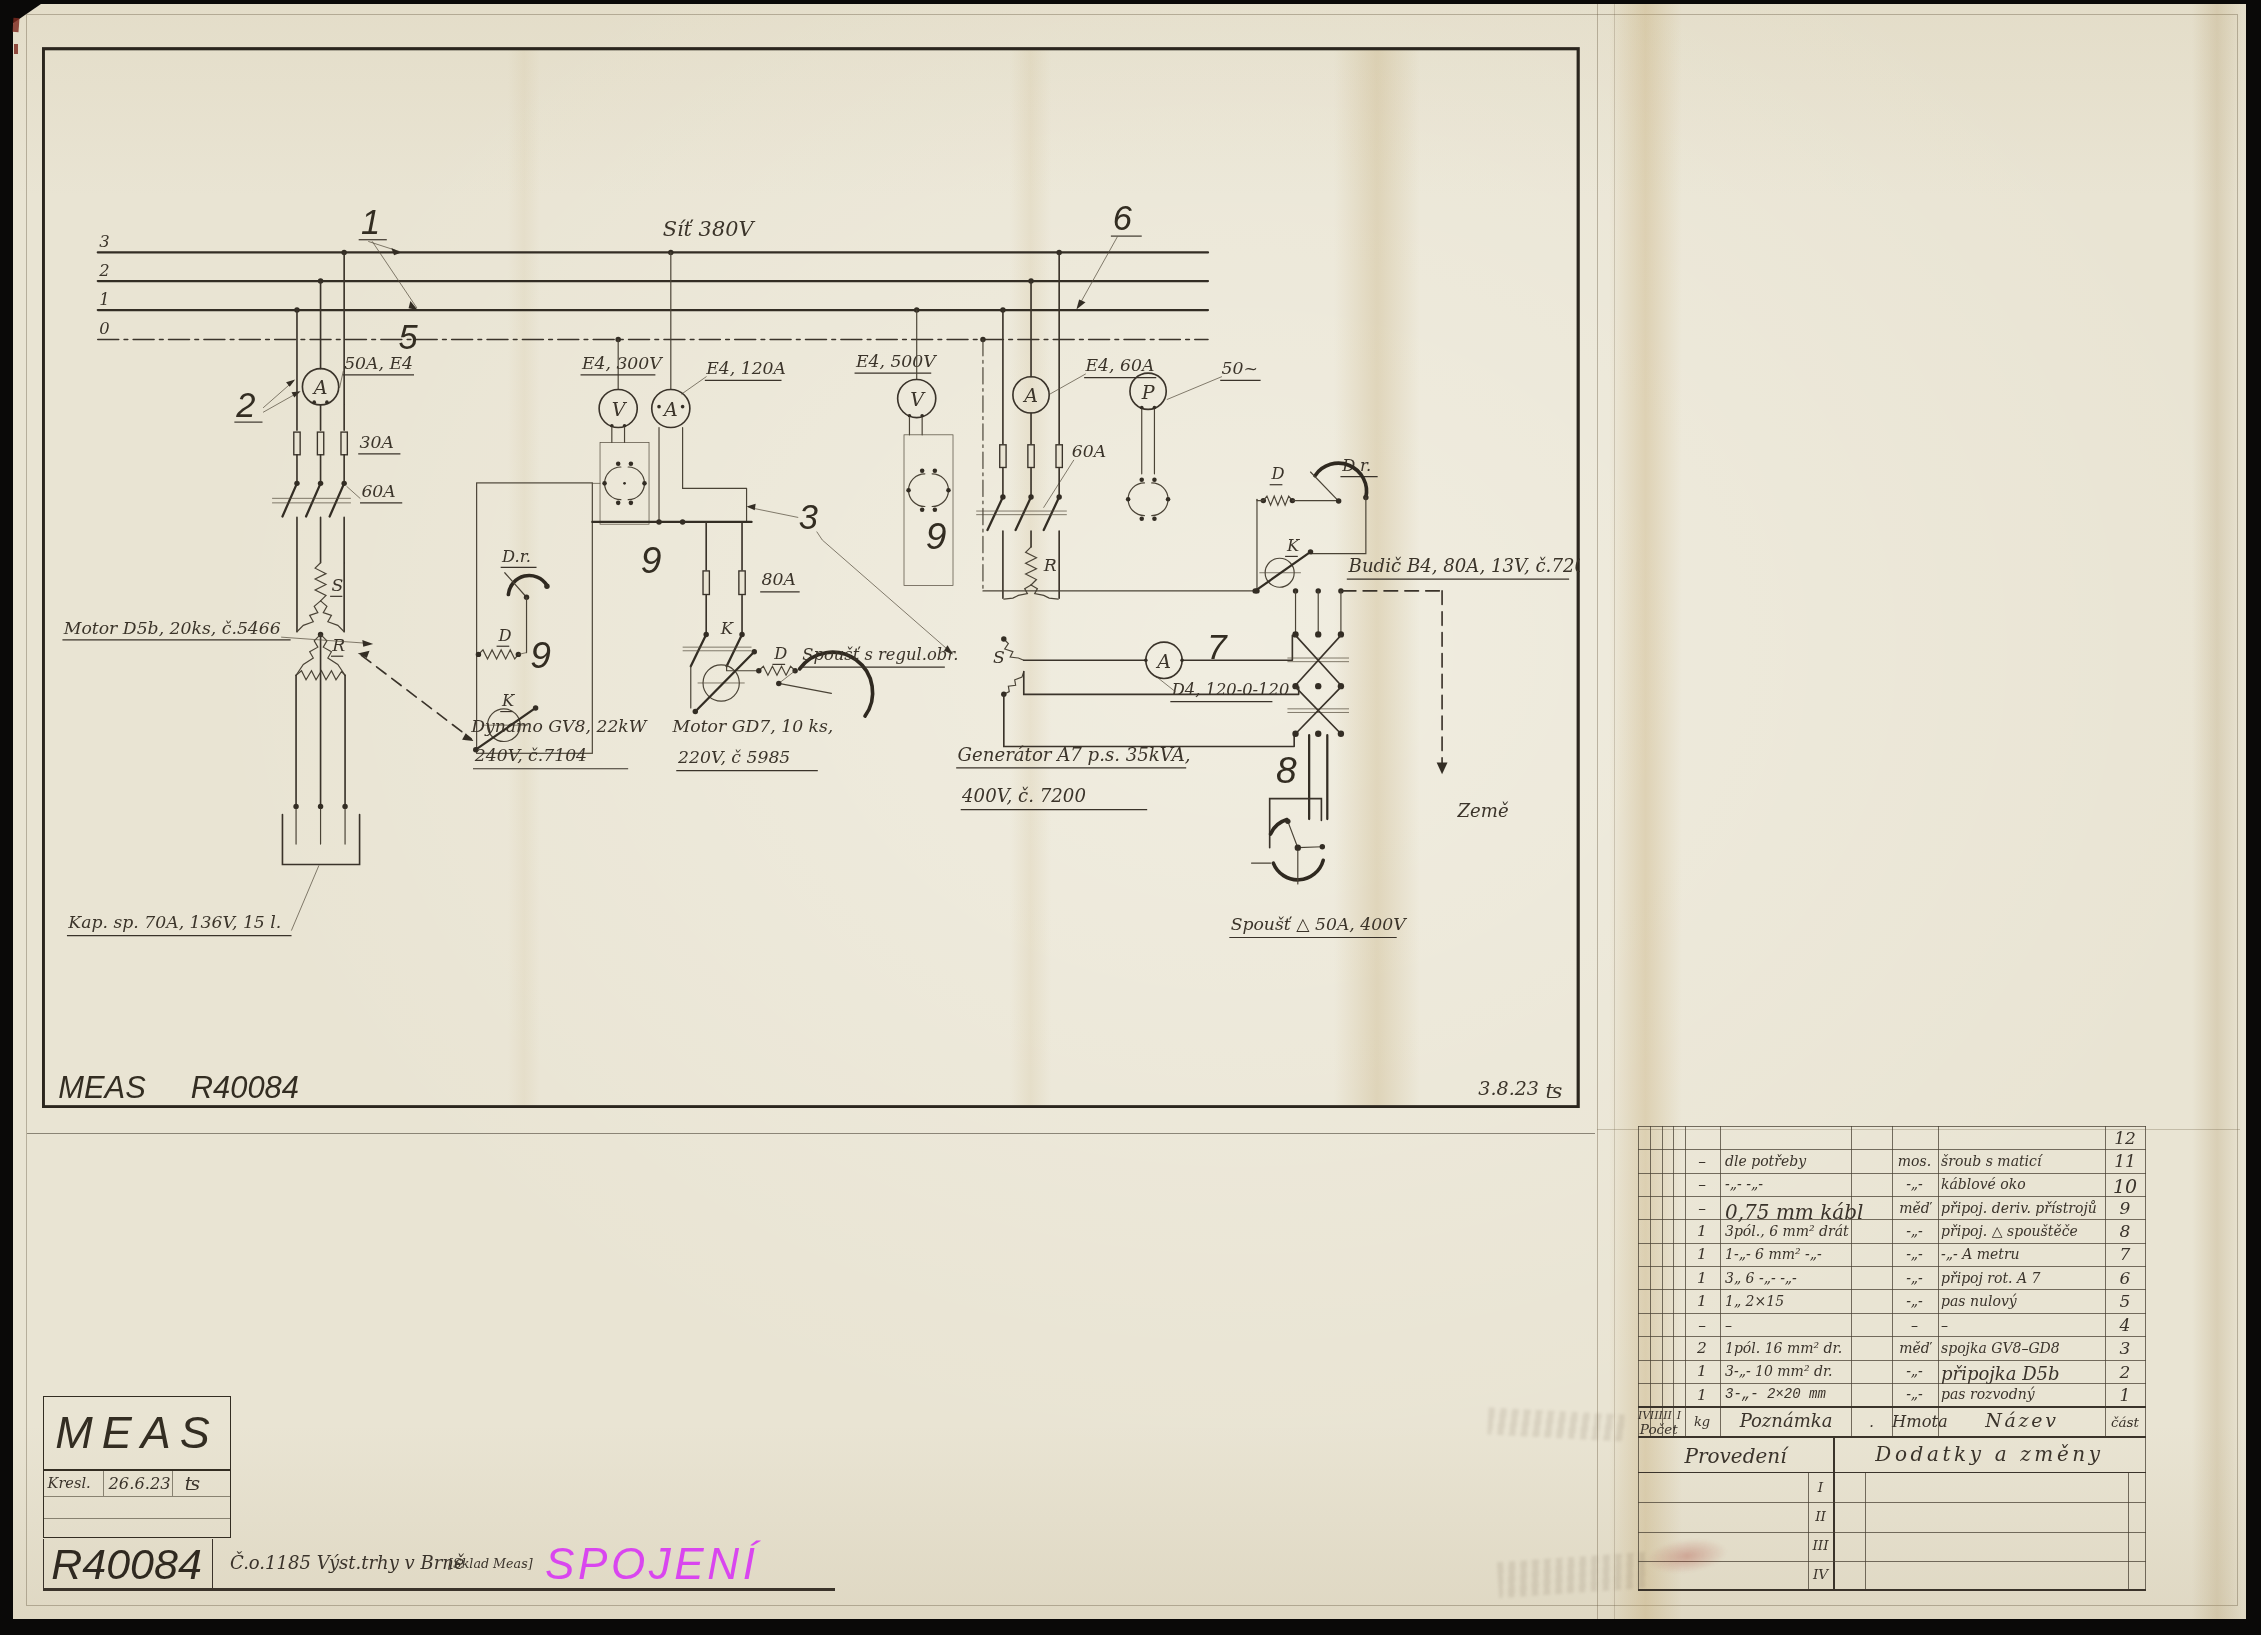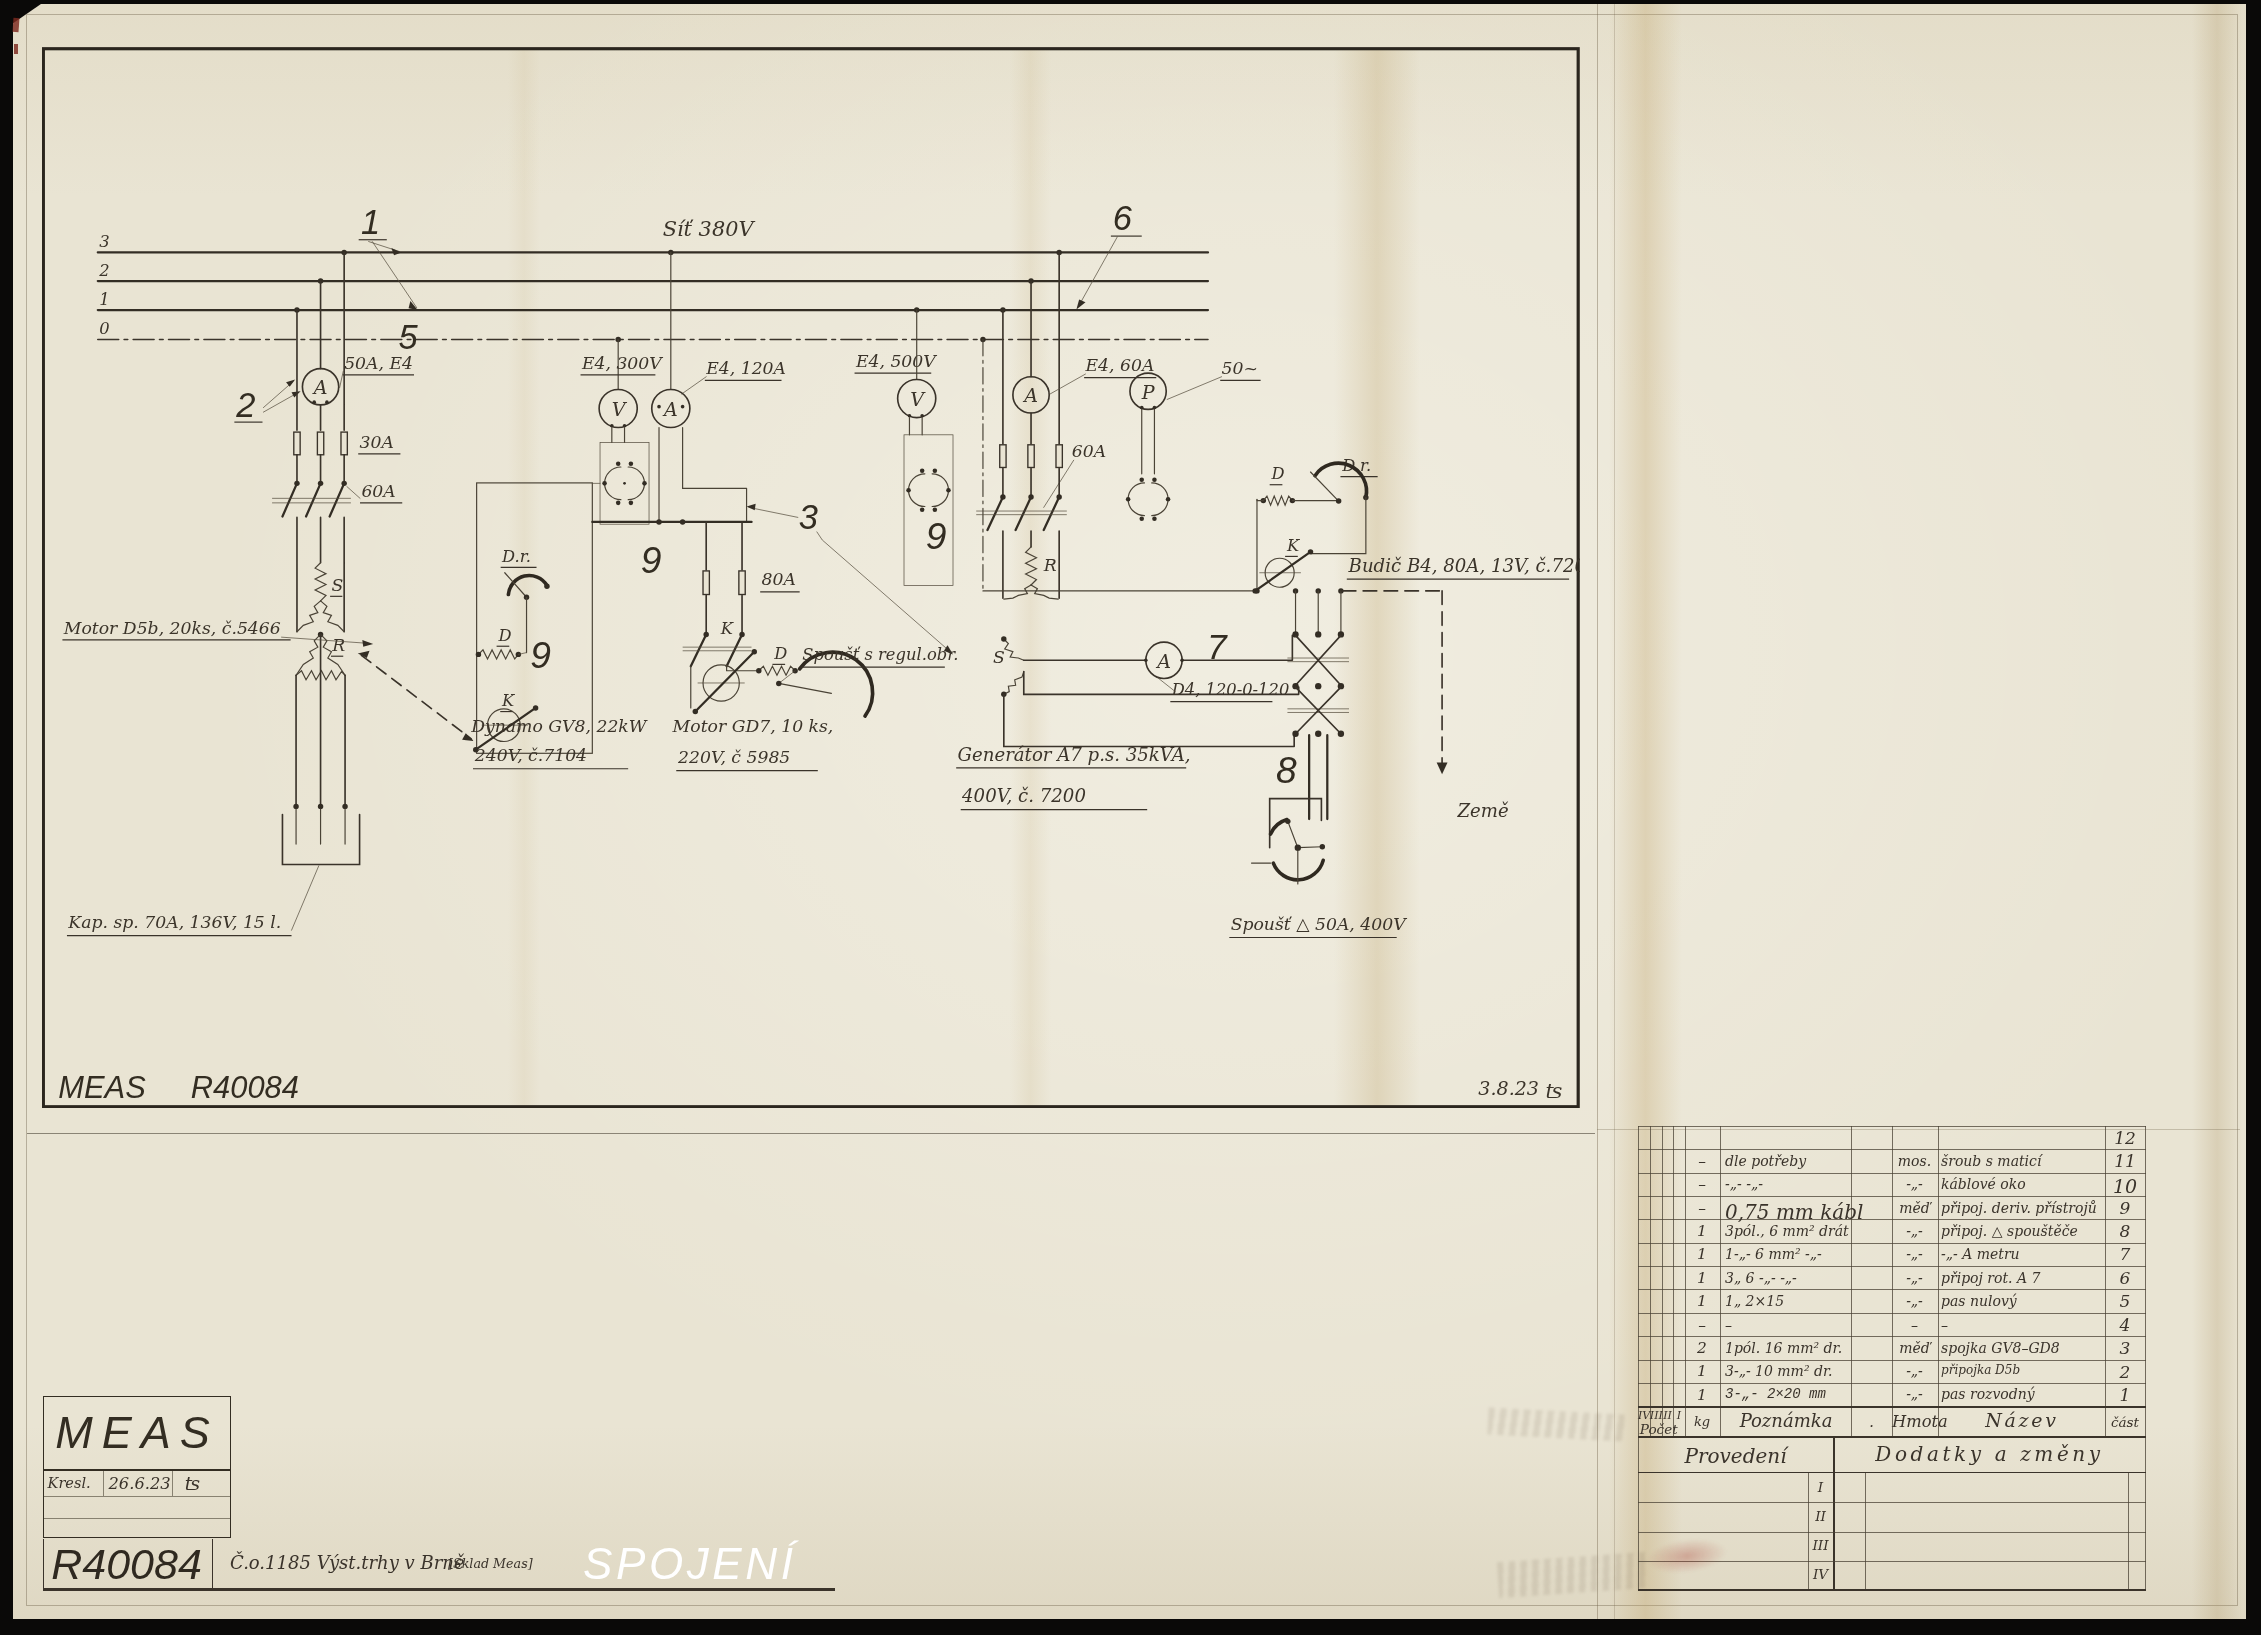--- a/index.html
+++ b/index.html
@@ -536,21 +536,21 @@
       <div class="cell" style="left:47px;top:213px;width:34px;text-align:center;font-size:15.4px;">2</div>
       <div class="cell" style="left:87px;top:214px;font-size:14px;">1pól.  16 mm² dr.</div>
       <div class="cell" style="left:254px;top:214px;width:45px;text-align:center;font-size:14px;">měď</div>
       <div class="cell" style="left:303px;top:214px;font-size:14px;">spojka GV8–GD8</div>
       <div class="cell" style="left:467px;top:212px;width:40px;text-align:center;font-size:17px;">3</div>
     </div>
     <div>
       <div class="cell" style="left:47px;top:236px;width:34px;text-align:center;font-size:15.4px;">1</div>
       <div class="cell" style="left:87px;top:237px;font-size:14px;">3-„-  10 mm² dr.</div>
       <div class="cell" style="left:254px;top:237px;width:45px;text-align:center;font-size:14px;">-„-</div>
-      <div class="cell" style="left:303px;top:237px;font-size:12px;">připojka D5b</div>
+      <div class="cell" style="left:303px;top:237px;font-size:18px;">připojka D5b</div>
       <div class="cell" style="left:467px;top:236px;width:40px;text-align:center;font-size:17px;">2</div>
     </div>
     <div>
       <div class="cell" style="left:47px;top:260px;width:34px;text-align:center;font-size:15.4px;">1</div>
       <div class="cell" style="left:87px;top:260px;font-size:14px;font-family:Liberation Mono, monospace;">3-„-  2×20 mm</div>
       <div class="cell" style="left:254px;top:260px;width:45px;text-align:center;font-size:14px;">-„-</div>
       <div class="cell" style="left:303px;top:260px;font-size:14px;">pas rozvodný</div>
       <div class="cell" style="left:467px;top:259px;width:40px;text-align:center;font-size:17px;">1</div>
     </div>
 
@@ -592,16 +592,16 @@
     <div style="height:21px;"></div>
   </div>
 
   <div class="titleblock" style="left:43px;top:1539px;width:792px;height:50px;">
     <div class="vdiv" style="left:0;top:0;width:1.4px;height:50px;"></div>
     <div class="vdiv" style="left:169px;top:0;width:1.4px;height:50px;"></div>
     <div class="hdiv" style="left:0;top:49px;width:792px;height:2.7px;"></div>
     <span class="stencil" style="position:absolute;left:8.2px;top:0.9px;font-size:43px;font-family:'Liberation Sans',sans-serif;font-style:italic;color:#2f2920;">R40084</span>
     <span style="position:absolute;left:187px;top:12.7px;font-size:18px;font-style:italic;white-space:nowrap;">Č.o.1185 Výst.trhy v Brně</span>
     <span style="position:absolute;left:405px;top:17px;font-size:12.7px;font-style:italic;white-space:nowrap;">[Sklad Meas]</span>
-    <span class="stencil" style="position:absolute;left:540px;top:0px;font-size:44px;font-family:'Liberation Sans',sans-serif;font-style:italic;letter-spacing:3.6px;color:#ffffff;">SPOJENÍ</span>
+    <span class="stencil" style="position:absolute;left:502px;top:0px;font-size:44px;font-family:'Liberation Sans',sans-serif;font-style:italic;letter-spacing:3.6px;color:#d946ef;">SPOJENÍ</span>
   </div>
 </div>
 
 
 </body></html>

